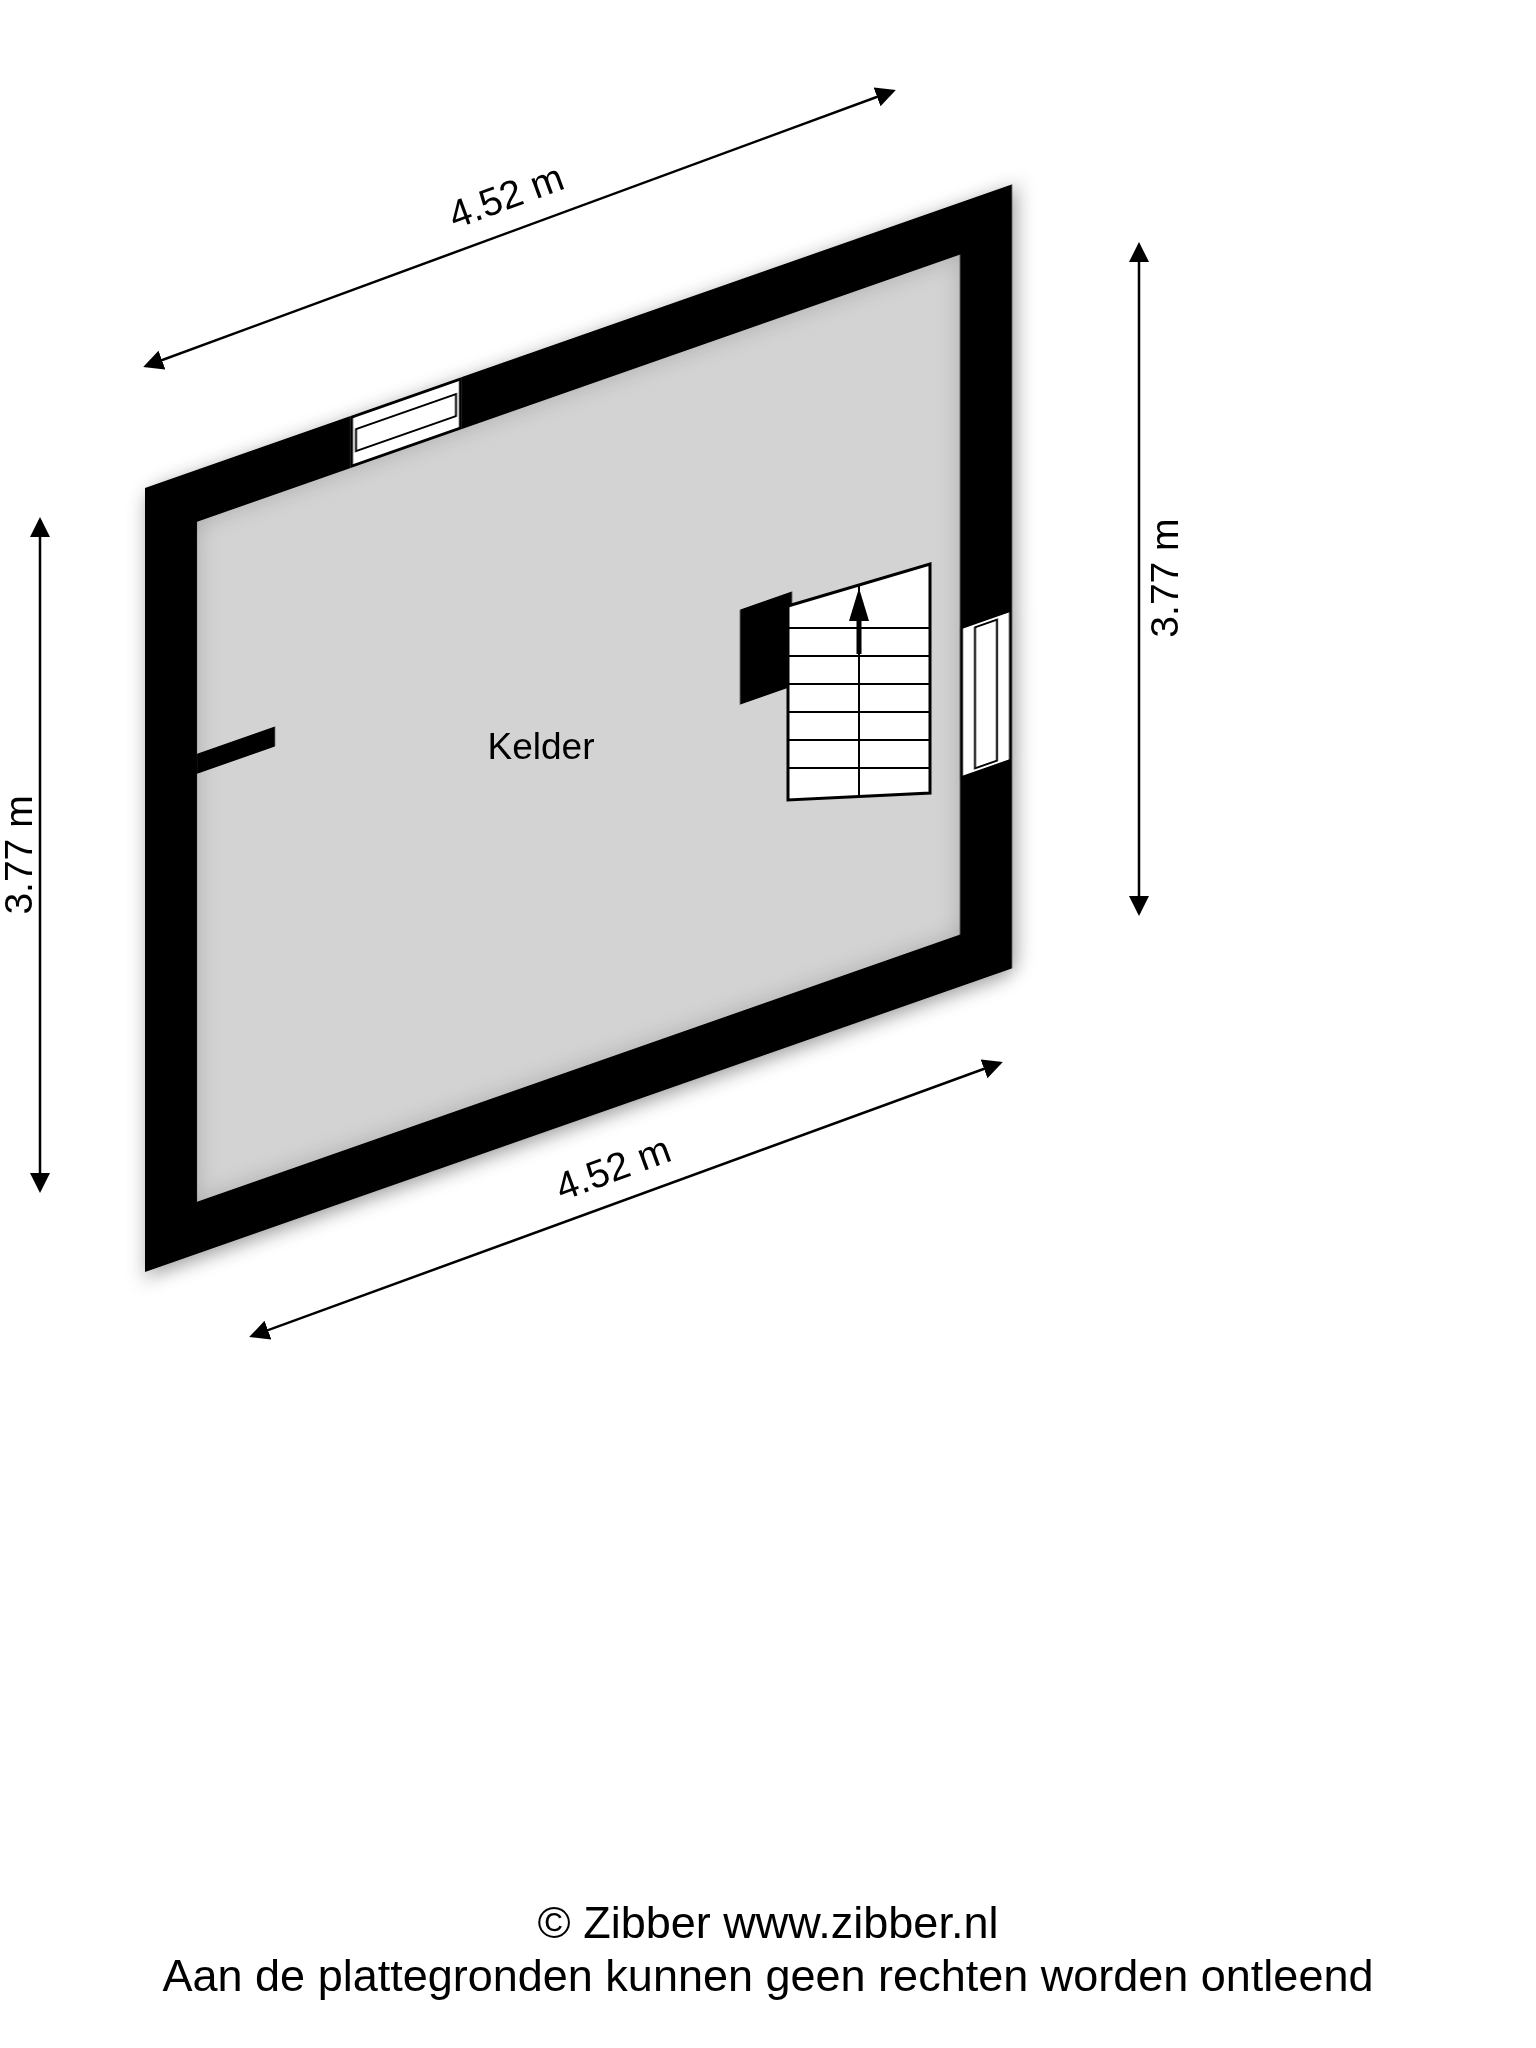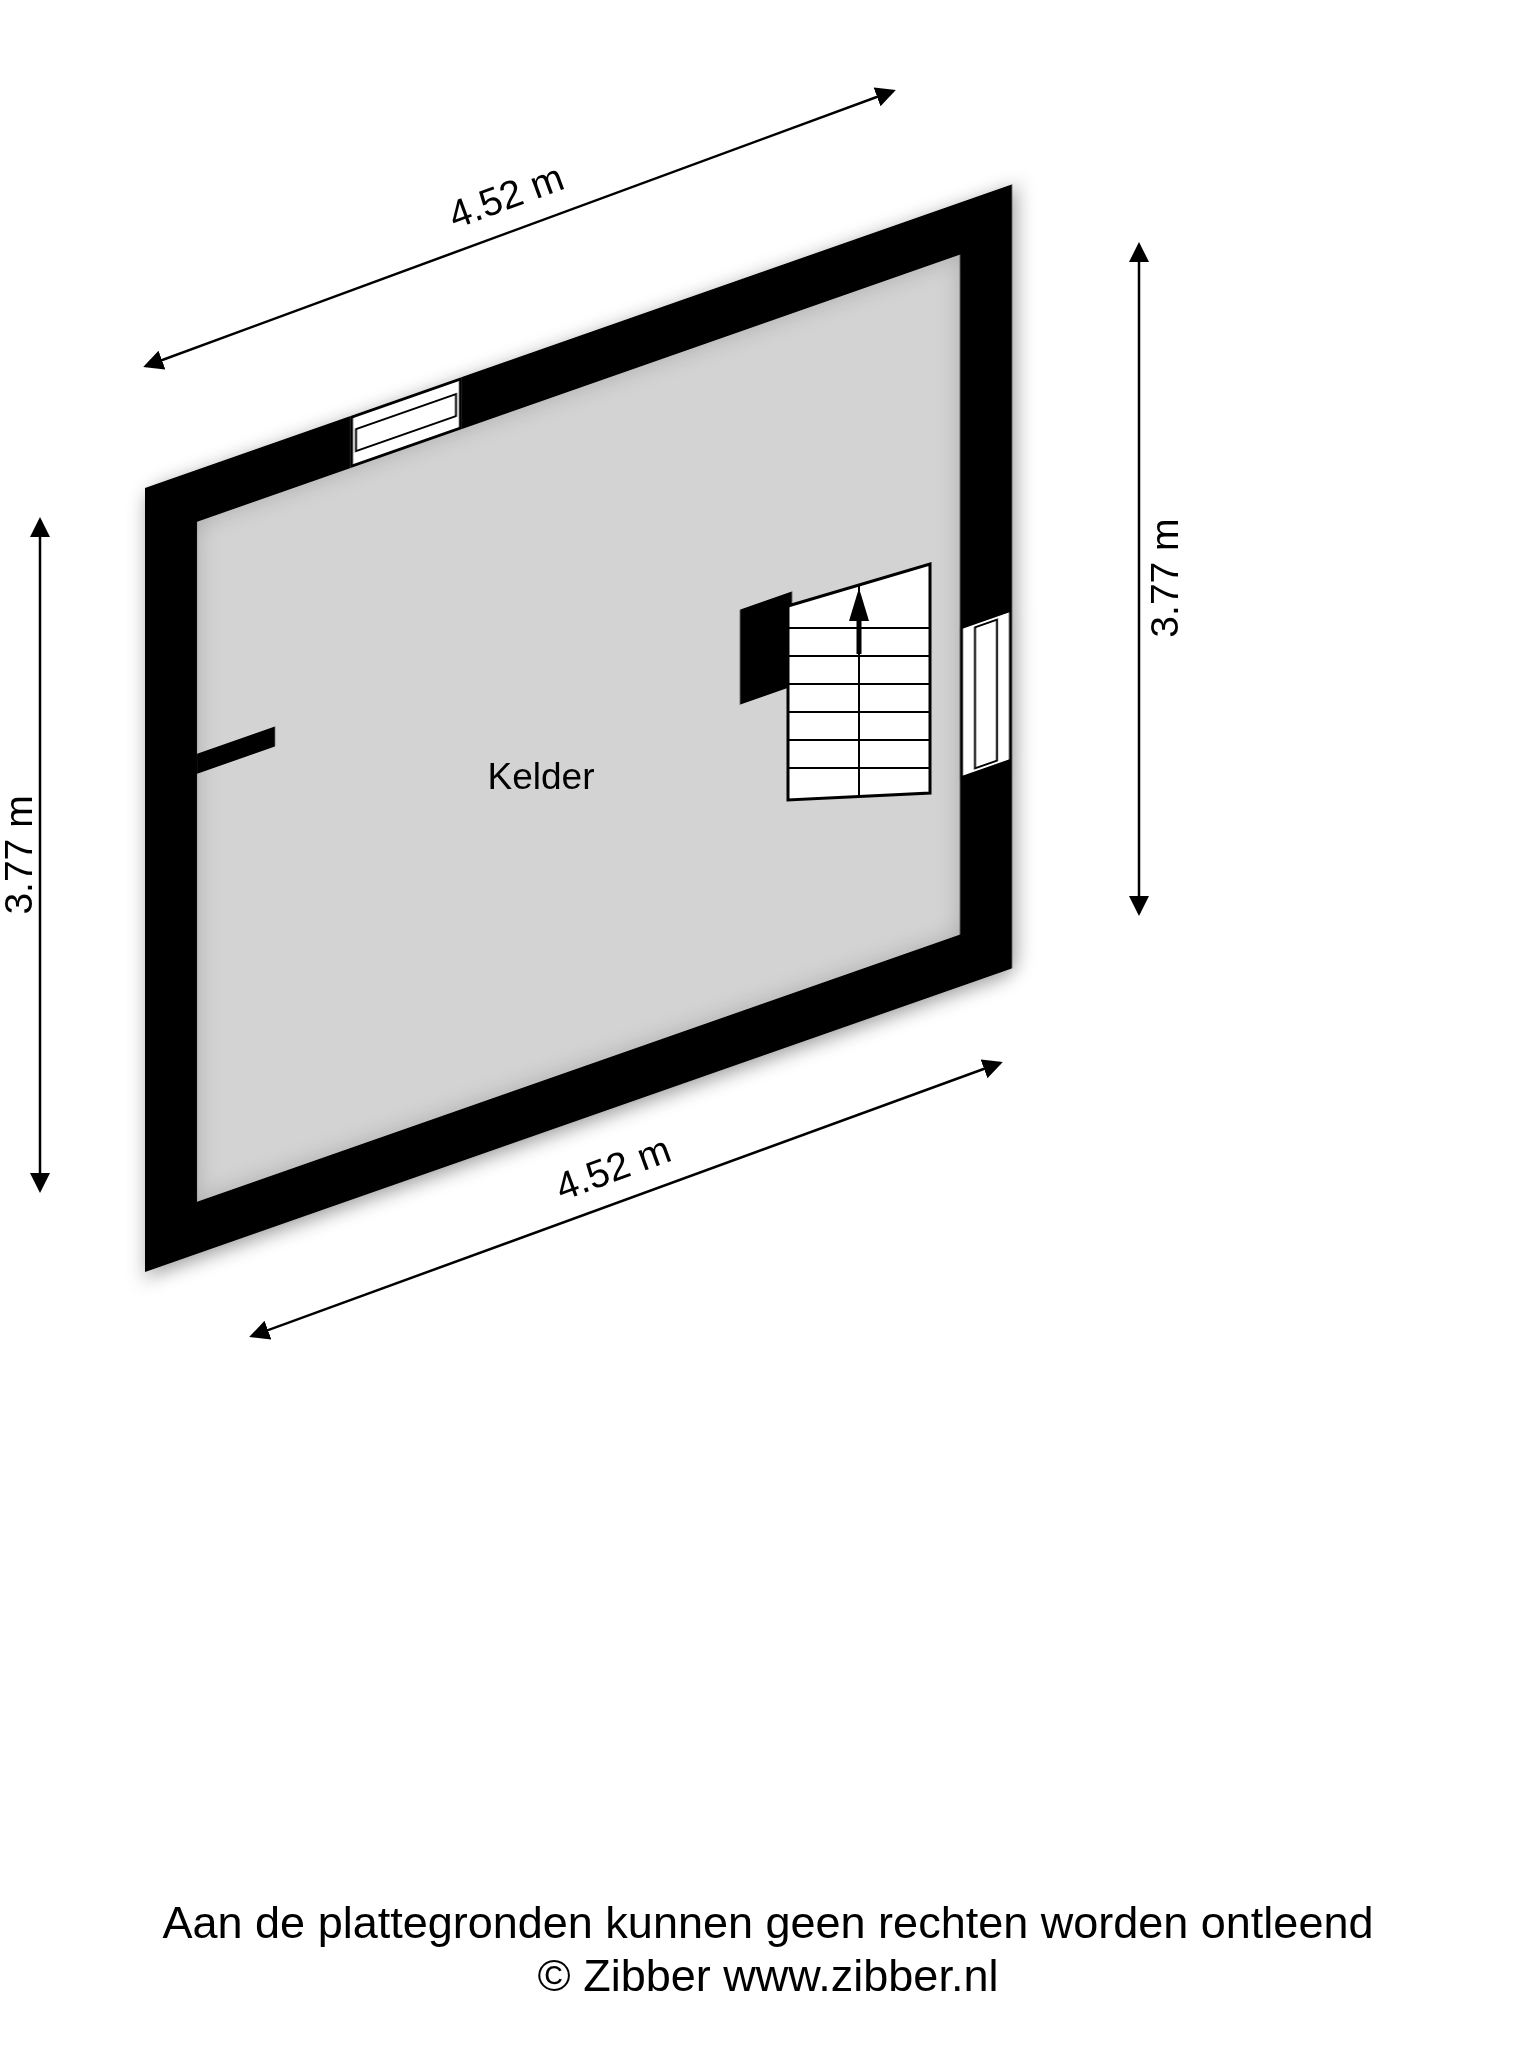--- a/index.html
+++ b/index.html
@@ -55,21 +55,20 @@
   .stair-body { fill:#ffffff; stroke:#000; stroke-width:3; }
   .tread { stroke:#000; stroke-width:2; }
 
   .room-label {
     position:absolute;
     left:441px; top:726px;
     width:200px;
     text-align:center;
     font-size:37px;
     z-index:6;
-    margin-top:30px;
   }
 
   .footer {
     position:absolute;
     left:0; top:1896px;
     width:1536px;
     text-align:center;
     font-size:45px;
     line-height:1.18;
     z-index:6;
@@ -132,15 +131,15 @@
     <text x="18" y="855" text-anchor="middle" dominant-baseline="central" transform="rotate(-90 18 855)">3.77 m</text>
   </g>
 
   <g>
     <line class="dim" x1="1139" y1="245" x2="1139" y2="913" marker-start="url(#ah)" marker-end="url(#ah)"></line>
     <text x="1164" y="578" text-anchor="middle" dominant-baseline="central" transform="rotate(-90 1164 578)">3.77 m</text>
   </g>
 </svg>
 
 <div class="footer">
+  <div>© Zibber www.zibber.nl</div>
   <div>Aan de plattegronden kunnen geen rechten worden ontleend</div>
-  <div>© Zibber www.zibber.nl</div>
 </div>
 
 </body></html>

